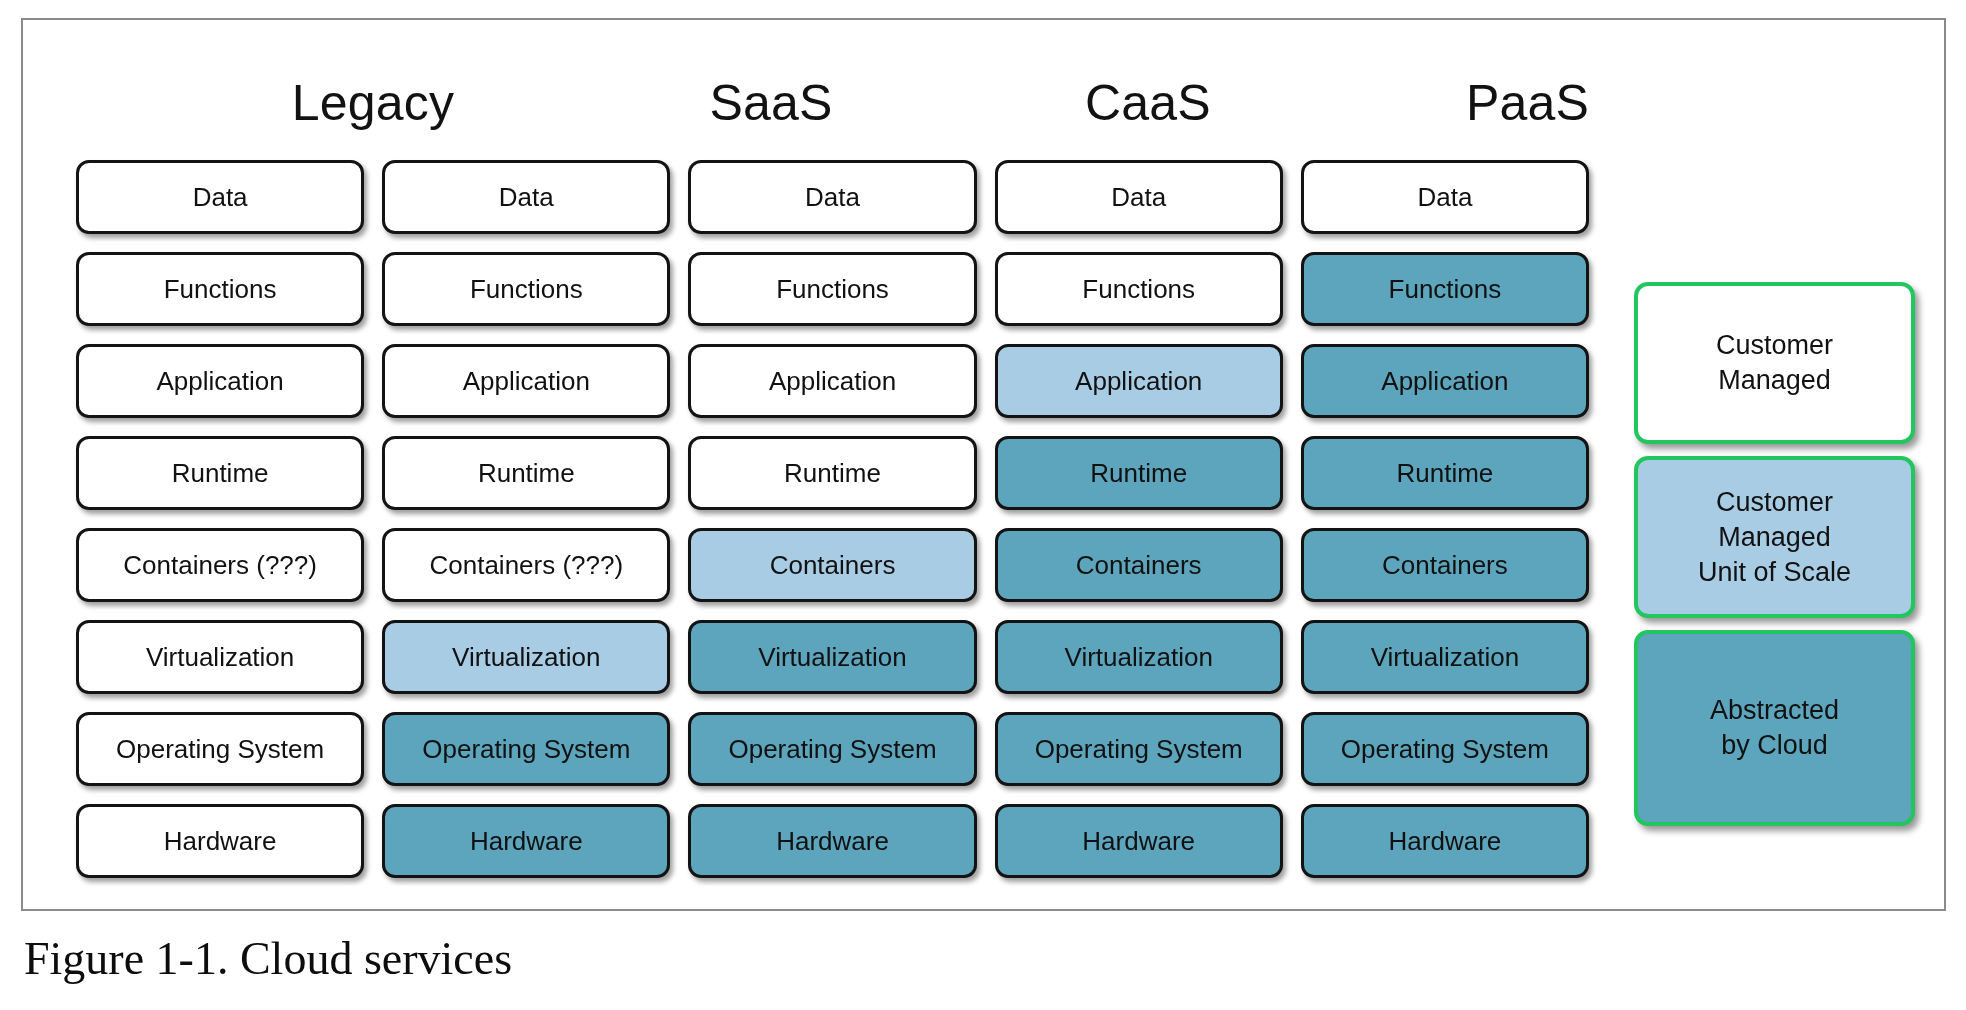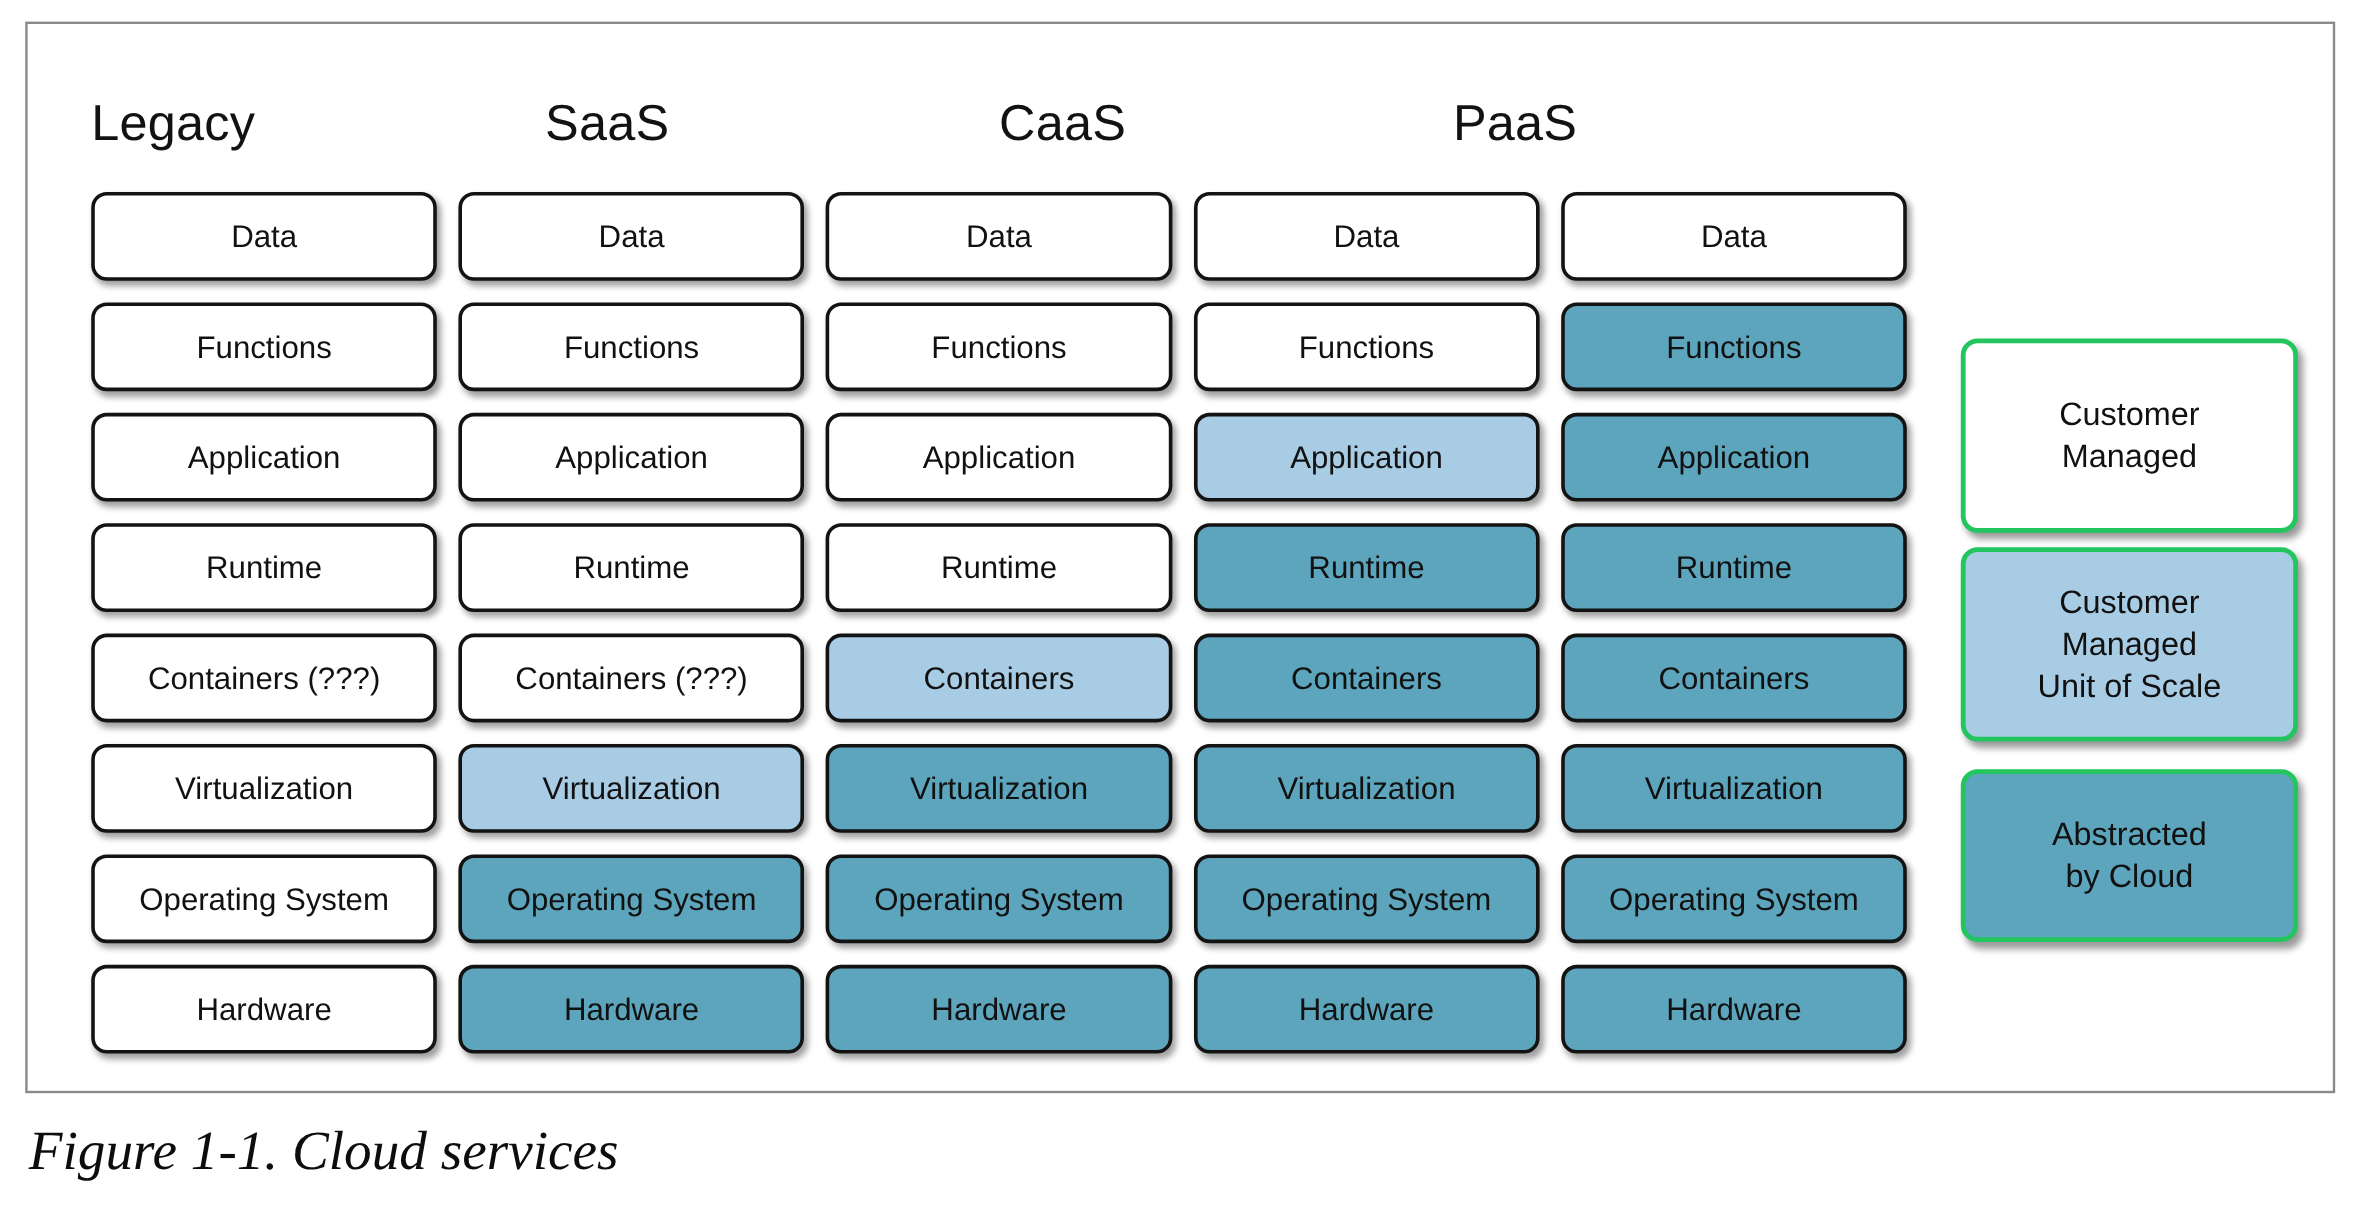--- a/index.html
+++ b/index.html
@@ -31,22 +31,22 @@
   #column-headers {
     position: absolute;
     left: 53px;
     top: 35px;
     width: 1513px;
     height: 96px;
     display: flex;
   }
   .col-header {
     flex: 1 1 0;
-    text-align: left;
-    font-size: 42px;
+    text-align: right;
+    font-size: 50px;
     line-height: 96px;
     color: #121212;
     letter-spacing: 0.2px;
     white-space: nowrap;
   }
 
   
   #stack-grid {
     position: absolute;
     left: 53px;
@@ -101,29 +101,28 @@
     justify-content: center;
     text-align: center;
     font-size: 27px;
     line-height: 35px;
     color: #111111;
     box-shadow: 4px 5px 6px rgba(0,0,0,0.40);
     padding: 0 10px;
   }
   #legend-box-0 { top: 0px;   height: 162px; }
   #legend-box-1 { top: 174px; height: 162px; }
-  #legend-box-2 { top: 348px; height: 144px; margin-top: 11px; }
+  #legend-box-2 { top: 348px; height: 196px; }
 
   
   #figure-caption {
     position: absolute;
     left: 24px;
     top: 932px;
     font-family: "Liberation Serif", "DejaVu Serif", serif;
-    font-style: italic;
     font-size: 46px;
     color: #0d0d0d;
     white-space: nowrap;
   }
 </style>
 </head>
 <body>
 
 <div id="figure-frame">
 

